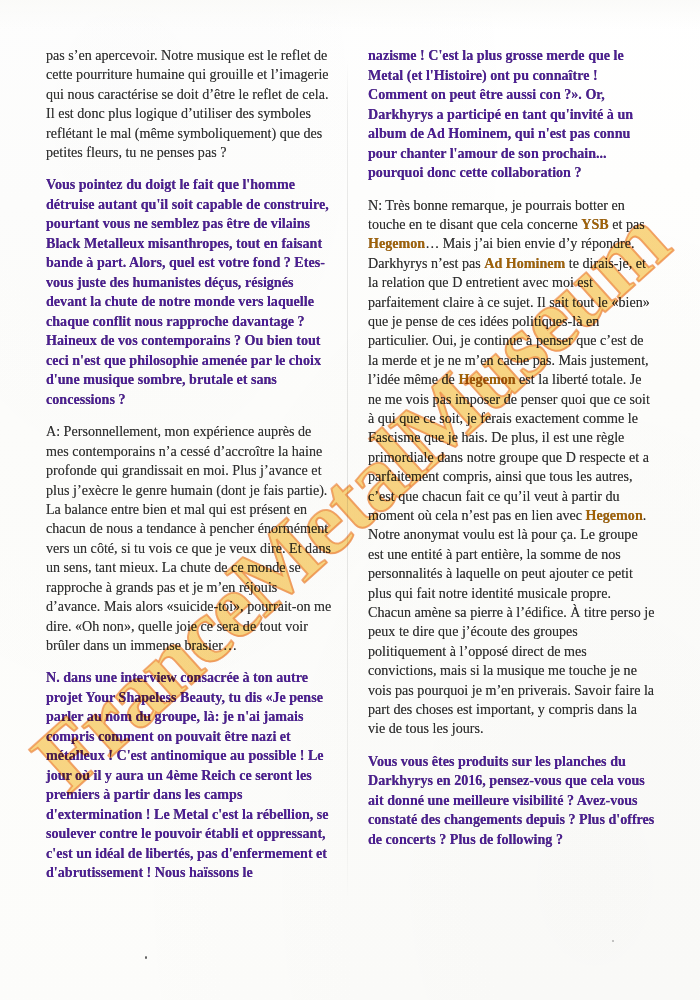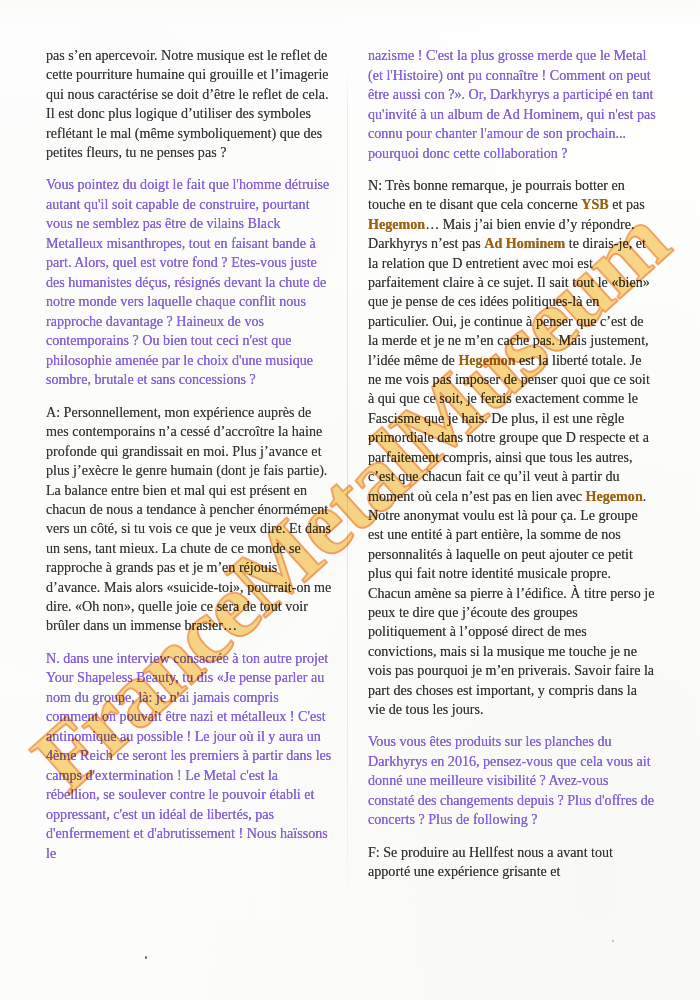--- a/index.html
+++ b/index.html
@@ -98,22 +98,22 @@
   p {
     margin: 0 0 13px 0;
     font-size: 14.1px;
     line-height: 19.4px;
     color: #2a2a2a;
     text-align: left;
     
     text-shadow: 0 0 0.45px rgba(40,40,40,0.55);
   }
   p.q {
-    font-weight: normal;
-    color: #8b5cf6;
+    font-weight: bold;
+    color: #4c1d95;
     font-size: 14.1px;
     line-height: 19.5px;
     text-shadow: 0 0 0.3px rgba(10,10,10,0.6);
   }
   p.a {
     color: #2f2f2f;
   }
   b { font-weight: bold; color: #a16207; }
 
   
@@ -149,21 +149,20 @@
       <p class="q">N. dans une interview consacrée à ton autre projet Your Shapeless Beauty, tu dis «Je pense parler au nom du groupe, là: je n'ai jamais compris comment on pouvait être nazi et métalleux ! C'est antinomique au possible ! Le jour où il y aura un 4ème Reich ce seront les premiers à partir dans les camps d'extermination ! Le Metal c'est la rébellion, se soulever contre le pouvoir établi et oppressant, c'est un idéal de libertés, pas d'enfermement et d'abrutissement ! Nous haïssons le</p>
     </div>
 
     <div class="col col-right">
       <p class="q">nazisme ! C'est la plus grosse merde que le Metal (et l'Histoire) ont pu connaître ! Comment on peut être aussi con ?». Or, Darkhyrys a participé en tant qu'invité à un album de Ad Hominem, qui n'est pas connu pour chanter l'amour de son prochain... pourquoi donc cette collaboration ?</p>
 
       <p class="a">N: Très bonne remarque, je pourrais botter en touche en te disant que cela concerne <b>YSB</b> et pas <b>Hegemon</b>… Mais j’ai bien envie d’y répondre. Darkhyrys n’est pas <b>Ad Hominem</b> te dirais-je, et la relation que D entretient avec moi est parfaitement claire à ce sujet. Il sait tout le «bien» que je pense de ces idées politiques-là en particulier. Oui, je continue à penser que c’est de la merde et je ne m’en cache pas. Mais justement, l’idée même de <b>Hegemon</b> est la liberté totale. Je ne me vois pas imposer de penser quoi que ce soit à qui que ce soit, je ferais exactement comme le Fascisme que je hais. De plus, il est une règle primordiale dans notre groupe que D respecte et a parfaitement compris, ainsi que tous les autres, c’est que chacun fait ce qu’il veut à partir du moment où cela n’est pas en lien avec <b>Hegemon</b>. Notre anonymat voulu est là pour ça. Le groupe est une entité à part entière, la somme de nos personnalités à laquelle on peut ajouter ce petit plus qui fait notre identité musicale propre. Chacun amène sa pierre à l’édifice. À titre perso je peux te dire que j’écoute des groupes politiquement à l’opposé direct de mes convictions, mais si la musique me touche je ne vois pas pourquoi je m’en priverais. Savoir faire la part des choses est important, y compris dans la vie de tous les jours.</p>
 
       <p class="q">Vous vous êtes produits sur les planches du Darkhyrys en 2016, pensez-vous que cela vous ait donné une meilleure visibilité ? Avez-vous constaté des changements depuis ? Plus d'offres de concerts ? Plus de following ?</p>
 
-      <p class="a">F: Se produire au Hellfest nous a avant tout apporté une expérience grisante et</p>
     </div>
   </div>
 
   <div class="watermark">FranceMetalMuseum</div>
 
   <div class="speck" style="left:145px; top:956px; width:2px; height:3px;"></div>
   <div class="speck" style="left:612px; top:940px; width:2px; height:2px; opacity:.45;"></div>
 </div>
 
 </body></html>

